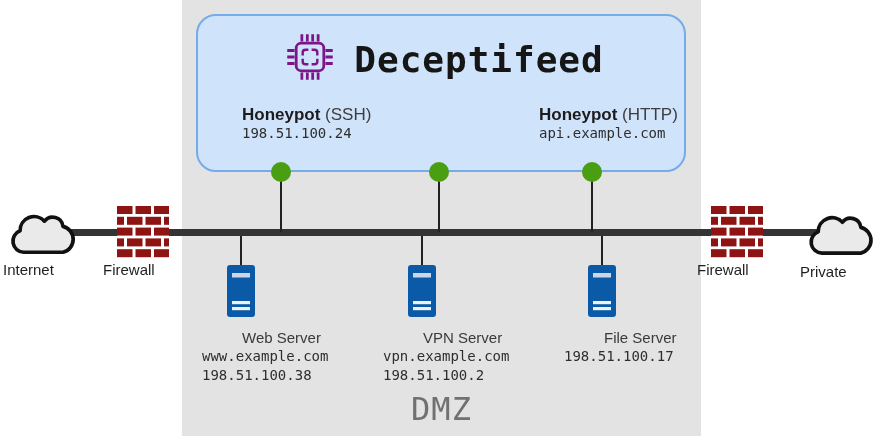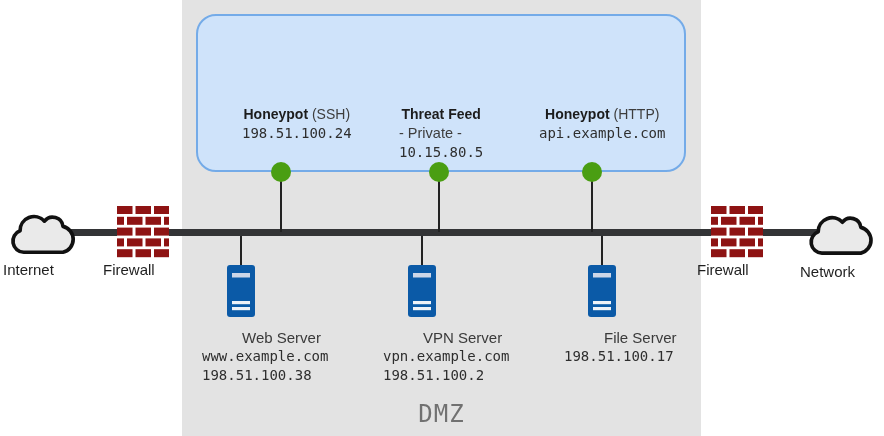--- a/index.html
+++ b/index.html
@@ -9,21 +9,21 @@
     background:#ffffff; overflow:hidden;
     font-family:"Liberation Sans", sans-serif;
   }
   
   .dmz-box {
     position:absolute; left:182px; top:0; width:519px; height:436px;
     background:#e3e3e3; z-index:1;
   }
   .dmz-label {
     position:absolute; left:0; right:0; bottom:8px; text-align:center;
-    font-family:"DejaVu Sans Mono", monospace; font-size:24px; color:#717171;
+    font-family:"DejaVu Sans Mono", monospace; font-size:32px; color:#717171;
     letter-spacing:1px;
   }
   
   .backbone {
     position:absolute; left:42px; top:229px; width:800px; height:7px;
     background:#333436; z-index:2;
   }
   .drop { position:absolute; width:2px; background:#222; z-index:2; }
   .drop.tap { top:172px; height:60px; }
   .drop.srv { top:236px; height:30px; }
@@ -35,21 +35,21 @@
   .brand-row {
     position:absolute; left:0; right:0; top:12px; height:62px;
     display:flex; align-items:center; justify-content:center; gap:18px;
     padding-left:6px;
   }
   .brand-title {
     font-family:"DejaVu Sans Mono", monospace; font-weight:bold;
     font-size:36px; color:#161616; letter-spacing:1px;
   }
   .feed-col { position:absolute; top:89px; line-height:19px; }
-  .feed-col .t { font-size:14px; color:#1c1c1c;text-align:center; }
+  .feed-col .t { font-size:17px; color:#1c1c1c;text-align:center; }
   .feed-col .t b { font-weight:bold; }
   .feed-col .t .suffix { font-weight:normal; color:#3d3d3d; }
   .mono { font-family:"DejaVu Sans Mono", monospace; font-size:14px; color:#2e2e2e; }
   .sansline { font-size:14.5px; color:#3d3d3d; }
   .dot {
     position:absolute; top:162px; width:20px; height:20px; border-radius:50%;
     background:#4a9e12; z-index:4;
   }
   
   .icon-abs { position:absolute; z-index:5; line-height:0; }
@@ -75,31 +75,46 @@
 
   <div class="drop tap" style="left:280px"></div>
   <div class="drop tap" style="left:438px"></div>
   <div class="drop tap" style="left:591px"></div>
 
   <div class="drop srv" style="left:240px"></div>
   <div class="drop srv" style="left:421px"></div>
   <div class="drop srv" style="left:601px"></div>
 
   <div class="feed-panel">
+    <div class="brand-row">
+      <span class="icon-chip">
+        <svg width="52" height="52" viewBox="0 0 64 64" fill="none" stroke="#7b1588">
+          <g stroke-width="3.4">
+            <path d="M22 4v9M28.7 4v9M35.3 4v9M42 4v9"></path>
+            <path d="M22 51v9M28.7 51v9M35.3 51v9M42 51v9"></path>
+            <path d="M4 24h9M4 32h9M4 40h9"></path>
+            <path d="M51 24h9M51 32h9M51 40h9"></path>
+          </g>
+          <rect x="15" y="15" width="34" height="34" rx="6" stroke-width="3.4"></rect>
+          <g stroke-width="3">
+            <path d="M23 30v-3.5q0-3.5 3.5-3.5H30"></path>
+            <path d="M34 23h3.5q3.5 0 3.5 3.5V30"></path>
+            <path d="M41 34v3.5q0 3.5-3.5 3.5H34"></path>
+            <path d="M30 41h-3.5q-3.5 0-3.5-3.5V34"></path>
+          </g>
+        </svg>
+      </span>
+      <span class="brand-title">Deceptifeed</span>
+    </div>
 
     <div class="feed-col" style="left:44px">
       <div class="t"><b>Honeypot</b><span class="suffix"> (SSH)</span></div>
       <div class="mono">198.51.100.24</div>
     </div>
 
-    <div class="feed-col" style="left:201px">
-      <div class="t"><b>Threat Feed</b><span class="suffix"></span></div>
-      <div class="sansline">- Private -</div>
-      <div class="mono">10.15.80.5</div>
-    </div>
 
     <div class="feed-col" style="left:341px">
       <div class="t"><b>Honeypot</b><span class="suffix"> (HTTP)</span></div>
       <div class="mono">api.example.com</div>
     </div>
   </div>
 
   <div class="dot" style="left:271px"></div>
   <div class="dot" style="left:429px"></div>
   <div class="dot" style="left:582px"></div>
@@ -162,21 +177,21 @@
     </svg>
   </div>
   <div class="ep-label" style="left:697px; top:260px; width:80px">Firewall</div>
 
   <div class="icon-abs" style="left:802px; top:209px">
     <svg width="78" height="50" viewBox="0 0 100 68">
       <path d="M24 60 A15 15 0 0 1 19 31 A19 19 0 0 1 52 18 A14 14 0 0 1 77 25 A18 18 0 0 1 77 60 Z" fill="#eaeaea" stroke="#111" stroke-width="5" stroke-linejoin="round"></path>
     </svg>
   </div>
   <div class="ep-label" style="left:800px; top:262px; width:82px">
-    <div>Network</div>
+    <div>Private</div>
   </div>
 
   <div class="server" style="left:227px">
     <svg width="28" height="52" viewBox="0 0 28 52">
       <rect x="0" y="0" width="28" height="52" rx="3" fill="#0b5aa7"></rect>
       <rect x="5" y="8" width="18" height="4.5" fill="#ccd6e8"></rect>
       <rect x="5" y="36" width="18" height="3.2" fill="#eef2f8"></rect>
       <rect x="5" y="42" width="18" height="3.2" fill="#eef2f8"></rect>
     </svg>
   </div>

